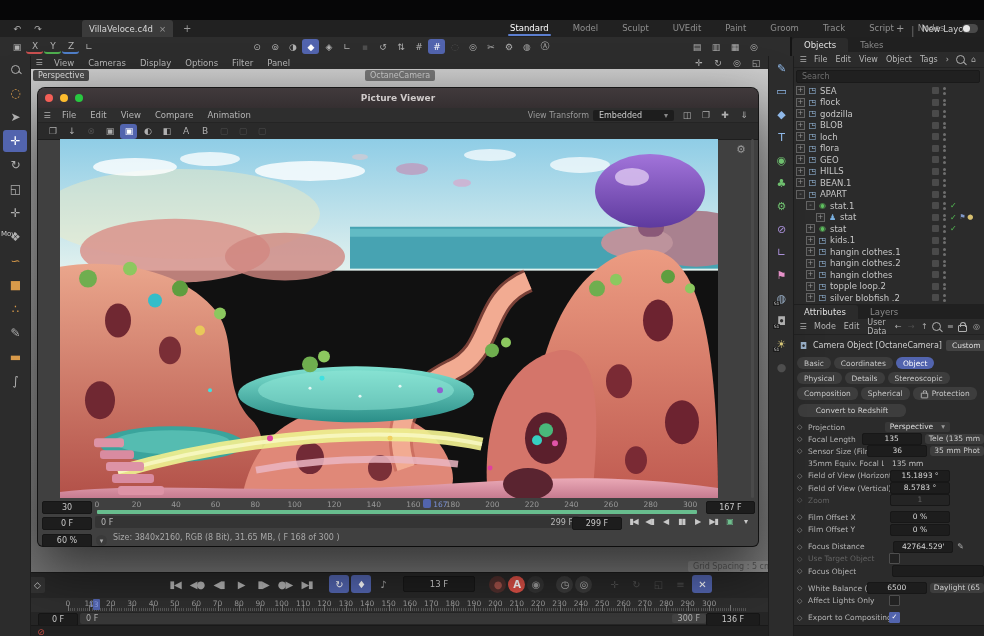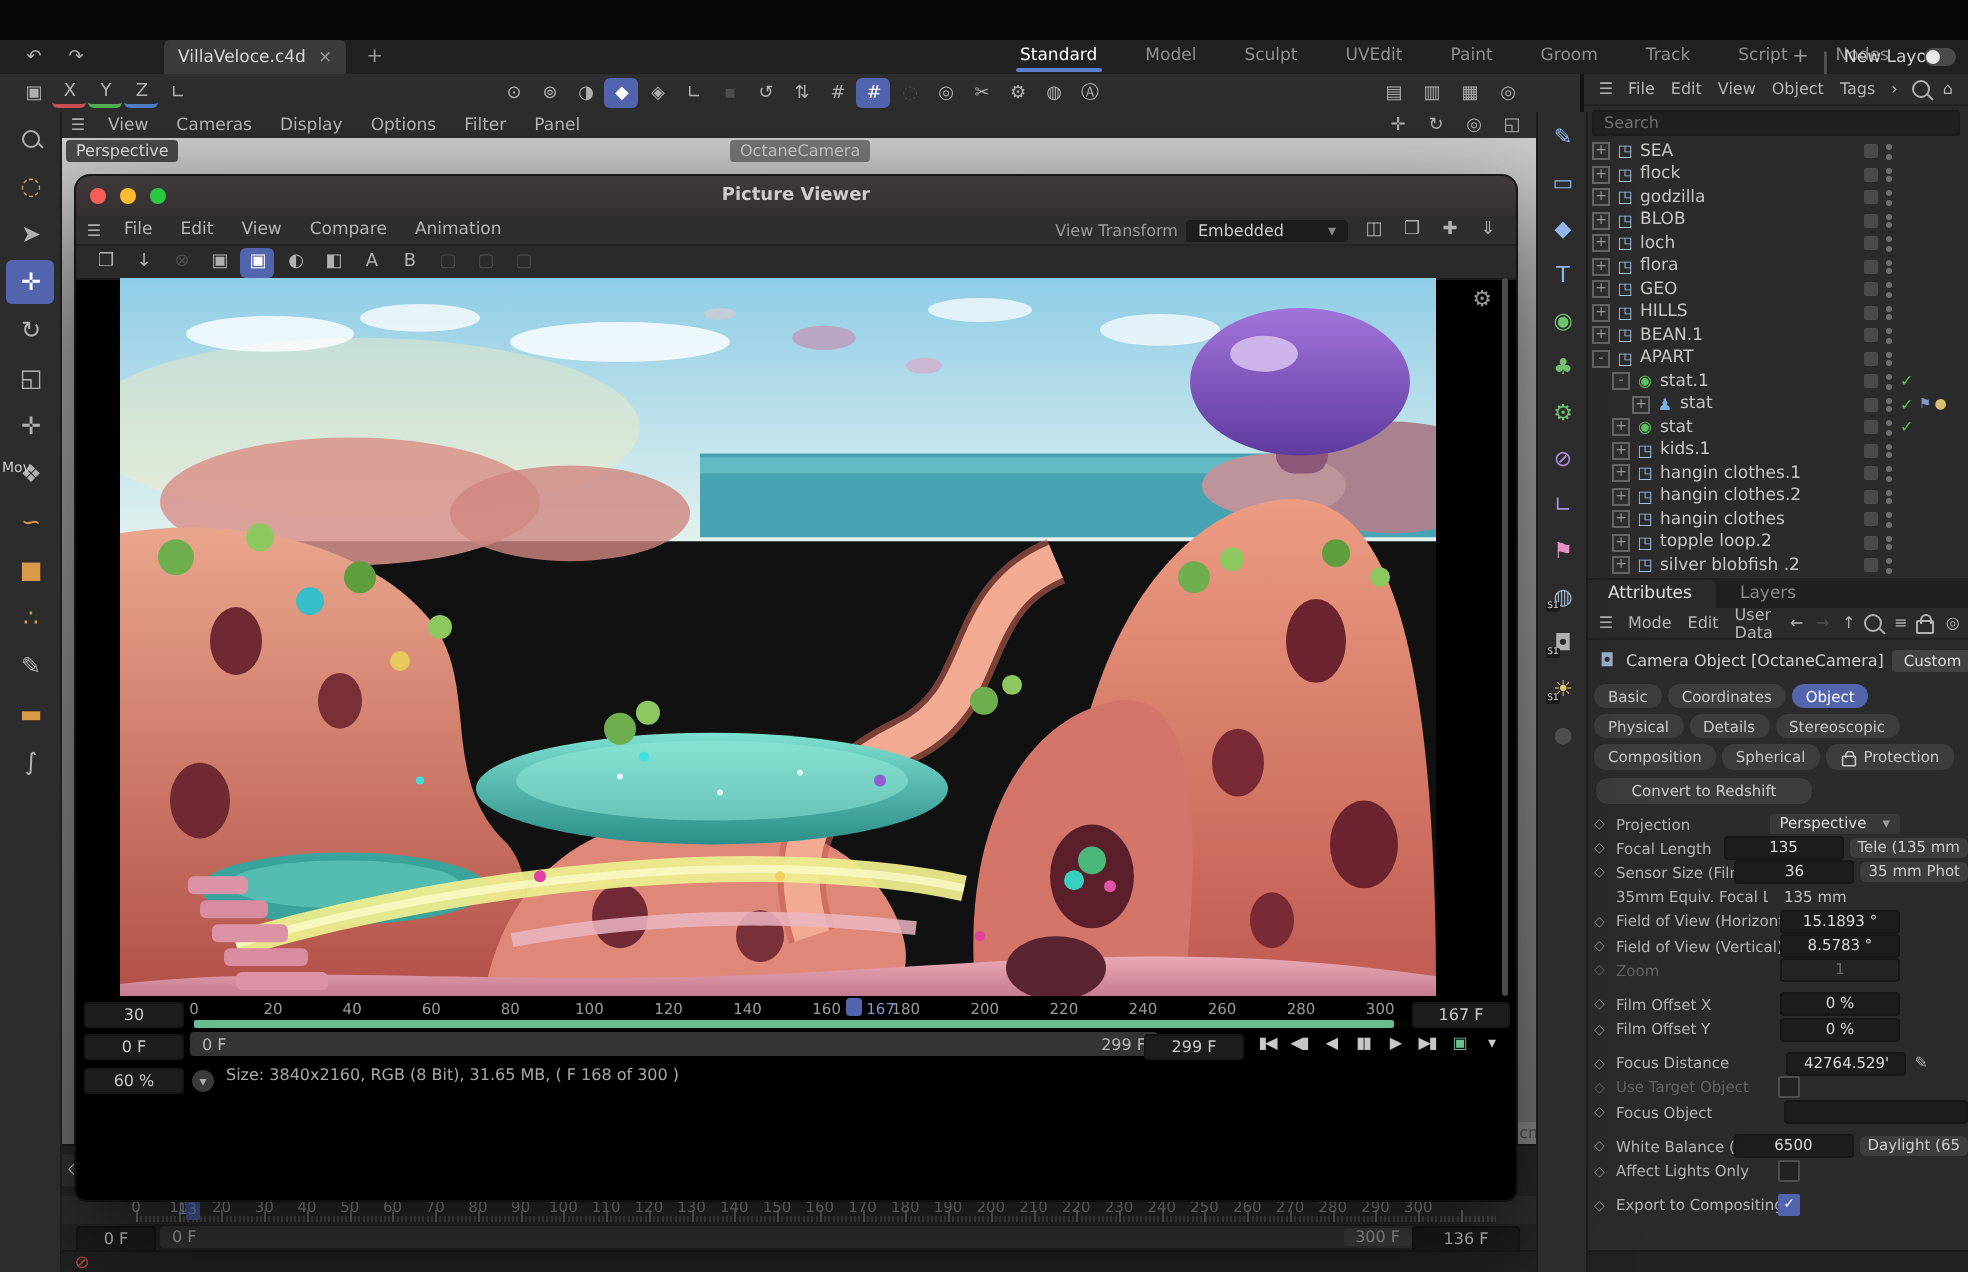--- a/index.html
+++ b/index.html
@@ -85,21 +85,21 @@
   .asuffix{background:#3d3d3d;border-radius:3px;height:10px;line-height:10px;padding:0 4px;margin-left:3px;
         flex:none;color:#ccc;white-space:nowrap;font-size:7.5px;}
   .acheck{width:9px;height:9px;border:1px solid #4e4e4e;background:#222;border-radius:1px;flex:none;
         color:#fff;font-size:7px;line-height:9px;text-align:center;}
   .acheck.on{background:#5264ae;border-color:#5264ae;}
   .adrop{background:#383838;border-radius:2px;height:10px;line-height:10px;padding:0 5px;flex:none;
         color:#ddd;display:flex;gap:8px;font-size:7.5px;}
   .ainput{background:#1d1d1d;border:1px solid #171717;border-radius:2px;height:10px;flex:none;width:90px;}
   .astatic{color:#c0c0c0;flex:none;width:64px;text-align:left;padding-left:8px;}
   
-  #pv{left:38px;top:88px;width:720px;height:512px;background:#000000;border-radius:7px 7px 5px 5px;
+  #pv{left:38px;top:88px;width:720px;height:458px;background:#404040;border-radius:7px 7px 5px 5px;
       box-shadow:0 22px 55px rgba(0,0,0,.6), 0 0 0 1px #1a1a1a;z-index:5;}
   #pvtitle{height:20px;background:linear-gradient(180deg,#413a3c,#352f31);border-radius:7px 7px 0 0;
       display:flex;align-items:center;position:relative;}
   .tl{width:8px;height:8px;border-radius:50%;margin-left:7px;}
   #pvtitletext{position:absolute;left:0;right:0;text-align:center;font-size:9px;font-weight:bold;color:#cfcaca;}
   #pvmenu{height:14px;background:#2e2e2e;display:flex;align-items:center;border-bottom:1px solid #242424;}
   #pvtools{height:16px;background:#2a2a2a;display:flex;align-items:center;gap:2px;padding-left:6px;border-bottom:1px solid #1e1e1e;}
   #pvimage{position:absolute;left:22px;top:51px;width:658px;height:359px;background:#111;}
   #pvimage svg{display:block;}
   .pvfield{background:#1d1d1d;border:1px solid #161616;border-radius:2px;height:11px;line-height:11px;
@@ -257,20 +257,24 @@
     <span class="ticon" style="color: rgb(169, 143, 216);">⊘</span>
     <span class="ticon" style="color: rgb(169, 143, 216);">∟</span>
     <span class="ticon" style="color: rgb(229, 145, 200);">⚑</span>
     <span class="ticon" style="color: rgb(154, 176, 200);">◍<span class="badge">S1</span></span>
     <span class="ticon" style="color: rgb(176, 176, 176);">◘<span class="badge">S1</span></span>
     <span class="ticon" style="color: rgb(216, 200, 120);">☀<span class="badge">S1</span></span>
     <span class="ticon dim">●</span>
   </div>
 
 <div id="rightpanel" class="abs">
+  <div class="ptabs" id="objtabs">
+      <span class="ptab active">Objects</span>
+      <span class="ptab">Takes</span>
+    </div>
   <div class="pmenu">
     <span class="ticon" style="font-size:8px;">☰</span>
     <span id="objmenuitems" class="row">
         <span class="menu-item">File</span>
         <span class="menu-item">Edit</span>
         <span class="menu-item">View</span>
         <span class="menu-item">Object</span>
         <span class="menu-item">Tags</span>
         <span class="menu-item">›</span>
       </span>

